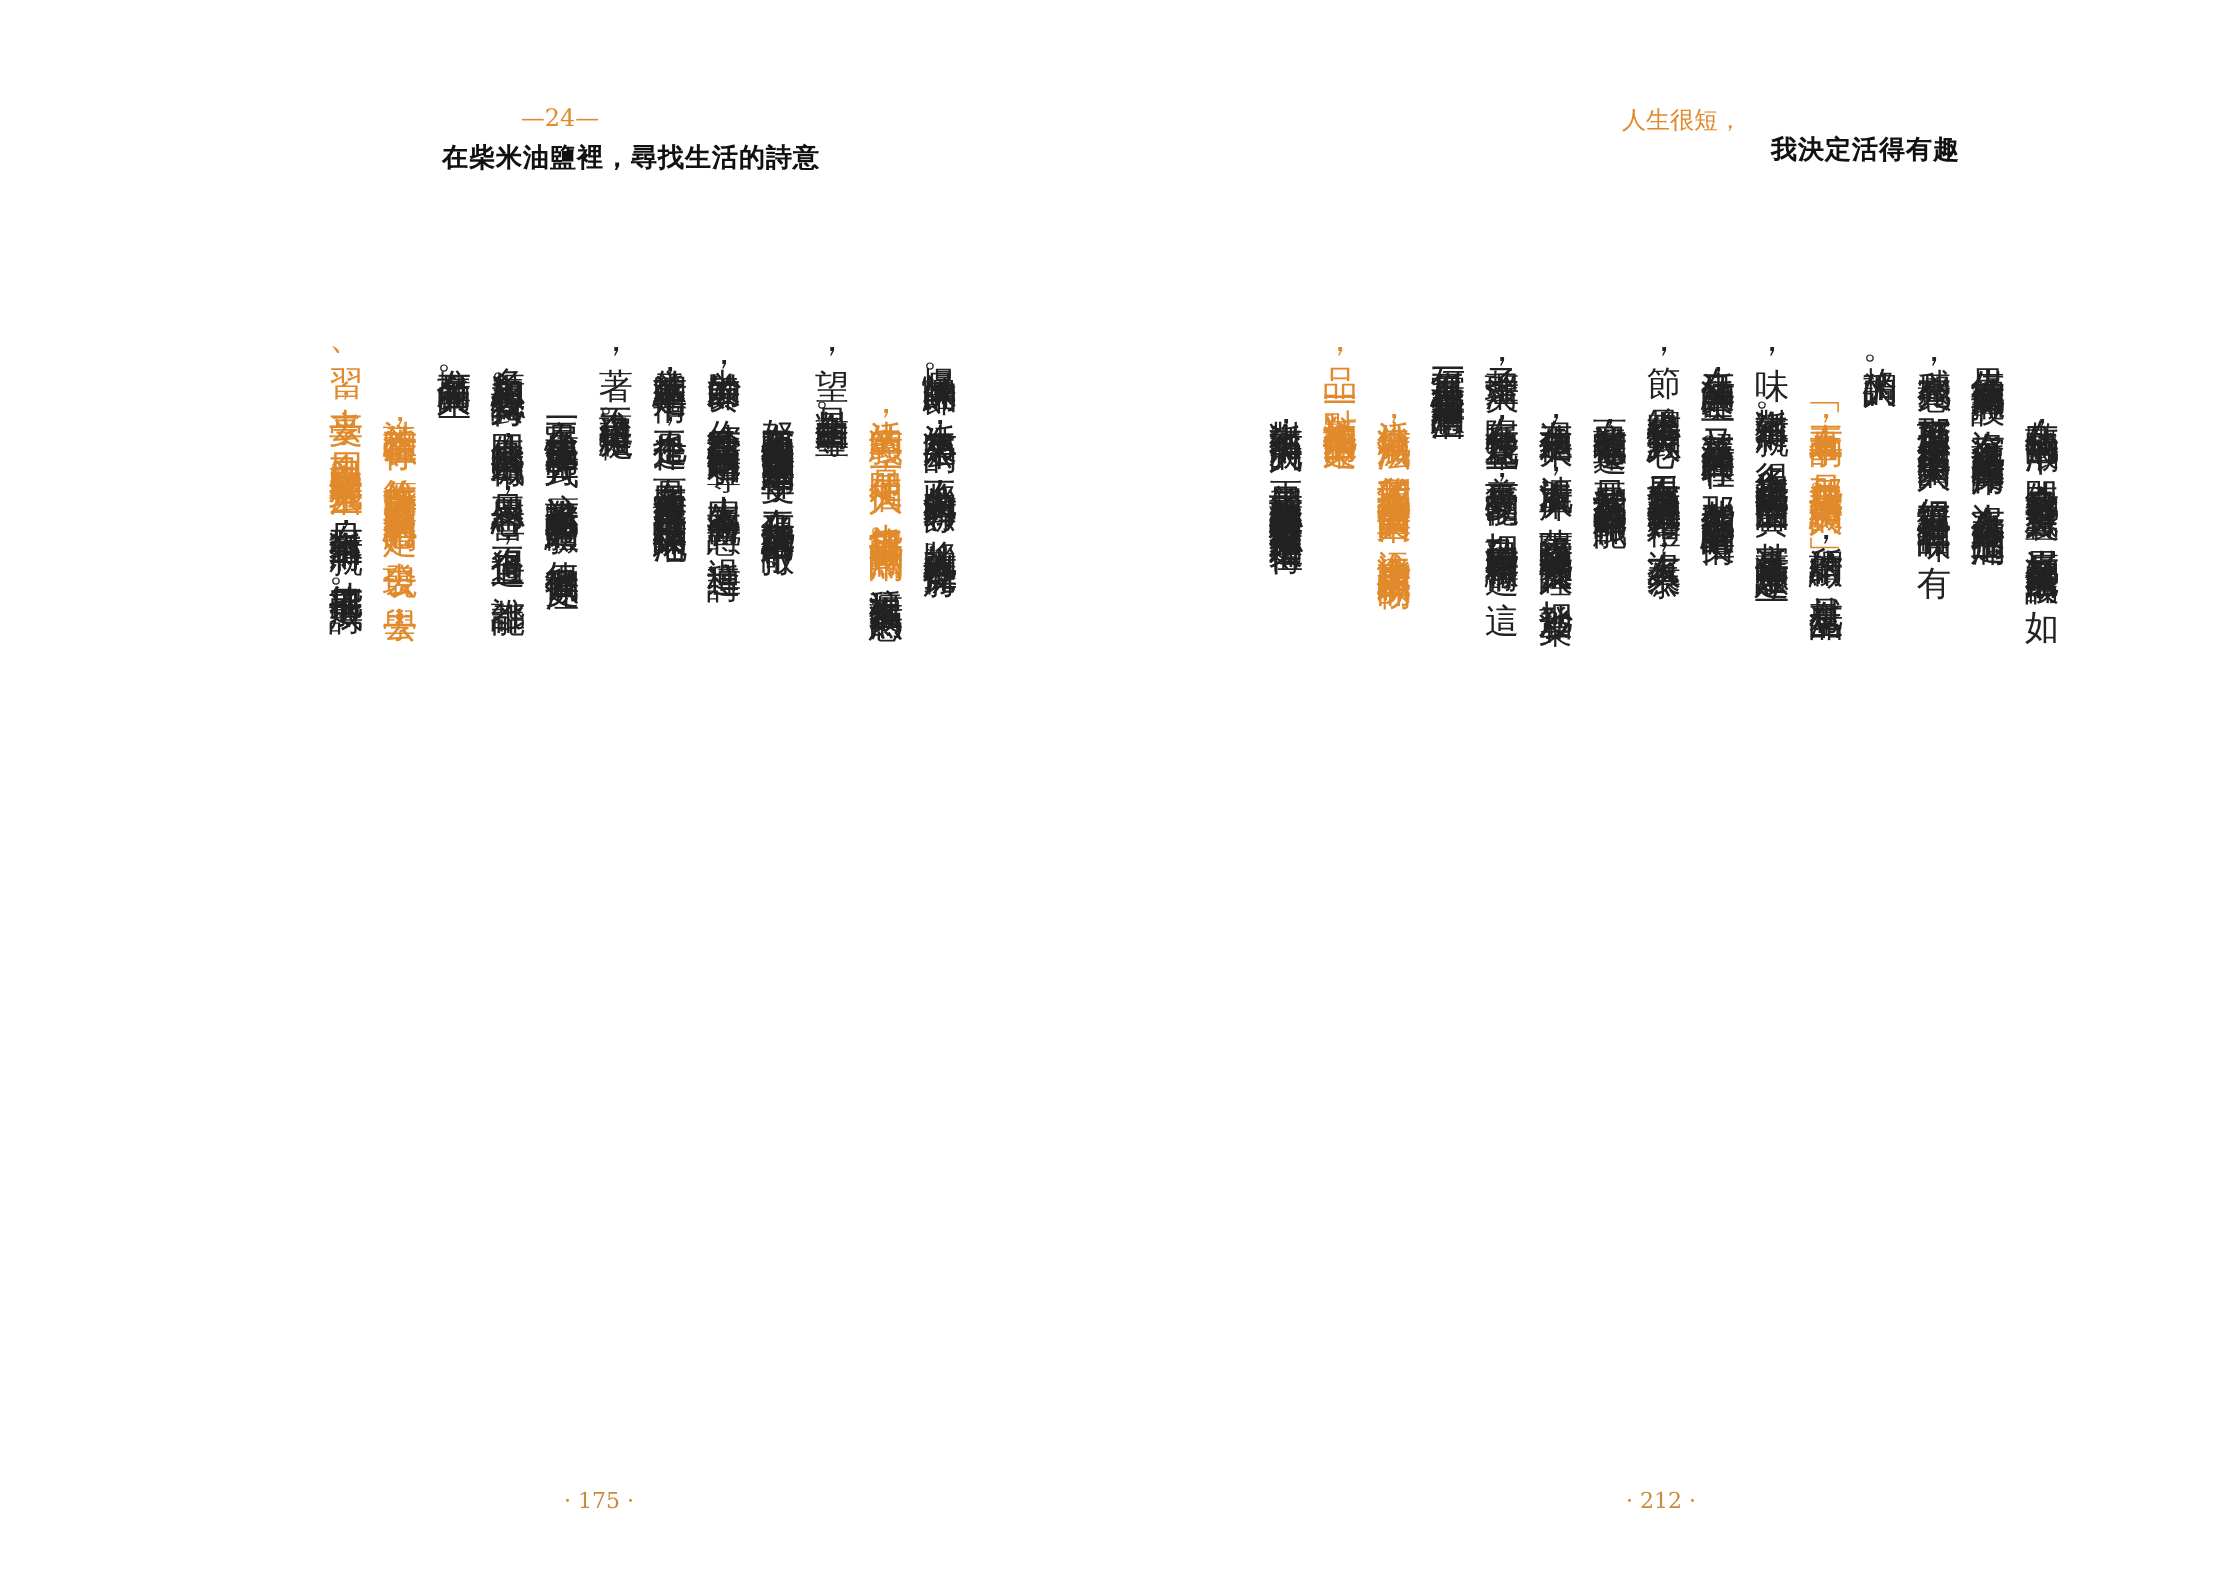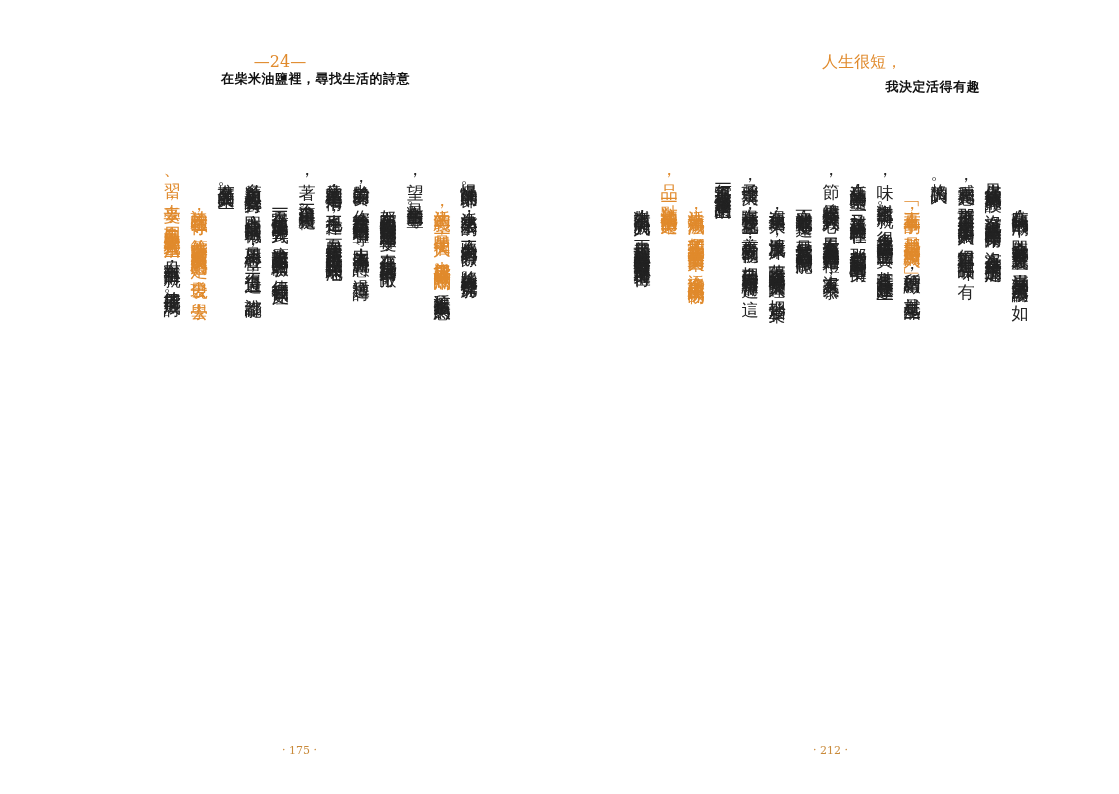--- a/index.html
+++ b/index.html
@@ -1,21 +1,21 @@
 <!DOCTYPE html>
 <html><head>
 <meta charset="utf-8">
 <style>
   html, body { margin:0; padding:0; }
   body { width:1119px; height:794px; background:#ffffff; position:relative; overflow:hidden;
          font-family:"DejaVu Serif", "Liberation Serif", serif; color:#222; }
   .page { position:absolute; top:0; height:794px; }
   .left-page { left:0; width:560px; }
   .right-page { left:560px; width:559px; }
-  .header-sub { position:absolute; font-size:16px; color:#e08a2c; text-align:center; width:260px; }
+  .header-sub { position:absolute; font-size:12px; color:#e08a2c; text-align:center; width:260px; }
   .header-title { position:absolute; font-size:13px; font-weight:bold; color:#111; text-align:right; width:260px; letter-spacing:0.5px; }
   .col { position:absolute; writing-mode:vertical-rl; font-size:17.2px; line-height:22px; letter-spacing:1.3px;
          white-space:nowrap; top:170px; }
   .col.ind { top:196px; }
   .orange { color:#e08a2c; }
   .folio { position:absolute; top:744px; font-size:11px; color:#c98a3a; }
 </style>
 </head>
 <body>
 
@@ -33,22 +33,22 @@
   <div class="col ind" style="left:269px;"><span>它不是一種快速簡單的生存方式，應該被賦予更多有趣的體驗，值得我們傾注更</span></div>
   <div class="col" style="left:242px;"><span>多精力和心思去認真對待。即使身處喧囂的城市，只要用心經營，不得過且過，誰都能</span></div>
   <div class="col" style="left:215px;"><span>擁有高品質的人生。</span></div>
   <div class="col ind orange" style="left:188px;"><span>詩意的生活在等你，等你帶著對美好的追求以及對內心的篤定，去發現、去學</span></div>
   <div class="col" style="left:161px;"><span class="orange">習、去享受，用自己為之歡喜的方式去生活。</span><span>只有對生活不將就，才能把日子過成詩。</span></div>
 
   <div class="folio" style="left:282px;">· 175 ·</div>
 </div>
 
 <div class="page right-page">
-  <div class="header-sub" style="left:172px;top:52px;">人生很短，</div>
-  <div class="header-title" style="left:160px;top:78px;">我決定活得有趣</div>
+  <div class="header-sub" style="left:151px;top:52px;">人生很短，</div>
+  <div class="header-title" style="left:160px;top:66px;">我決定活得有趣</div>
 
   <div class="col ind" style="left:449px;"><span>在數位時代的浪潮中，即使全身都是智慧穿戴裝置，滿屋都是智能家居設備，如</span></div>
   <div class="col" style="left:422px;"><span>果僅僅當成裝飾和擺設，沒有發揮出這些產品的實際作用，沒有為你帶來精神上的滿足</span></div>
   <div class="col" style="left:395px;"><span>感和充實感，那麼你頂多是一個生活品質還不錯的人，但絕對稱不上是一個有品味、有</span></div>
   <div class="col" style="left:368px;"><span>格調的人。</span></div>
   <div class="col ind" style="left:341px;"><span class="orange">「真正有本事的，是那些把日子過得精緻的人。」</span><span>所謂的精緻，就是有生活品</span></div>
   <div class="col" style="left:314px;"><span>味，對生活從不將就。很多人會把生活品味等同於生活品質，其實生活品味應該是建立</span></div>
   <div class="col" style="left:287px;"><span>在生活品質的基礎上，又超越生活品質的一種存在。那些我們在電影中看到的唯美情</span></div>
   <div class="col" style="left:260px;"><span>節，總是顯得俗套又打動人心，看男女主角置身神聖的教堂舉行婚禮，沒有人不羨慕，</span></div>
   <div class="col ind" style="left:233px;"><span>而這離我們並不遙遠，只要我們試著為自己的精神賦能。</span></div>

